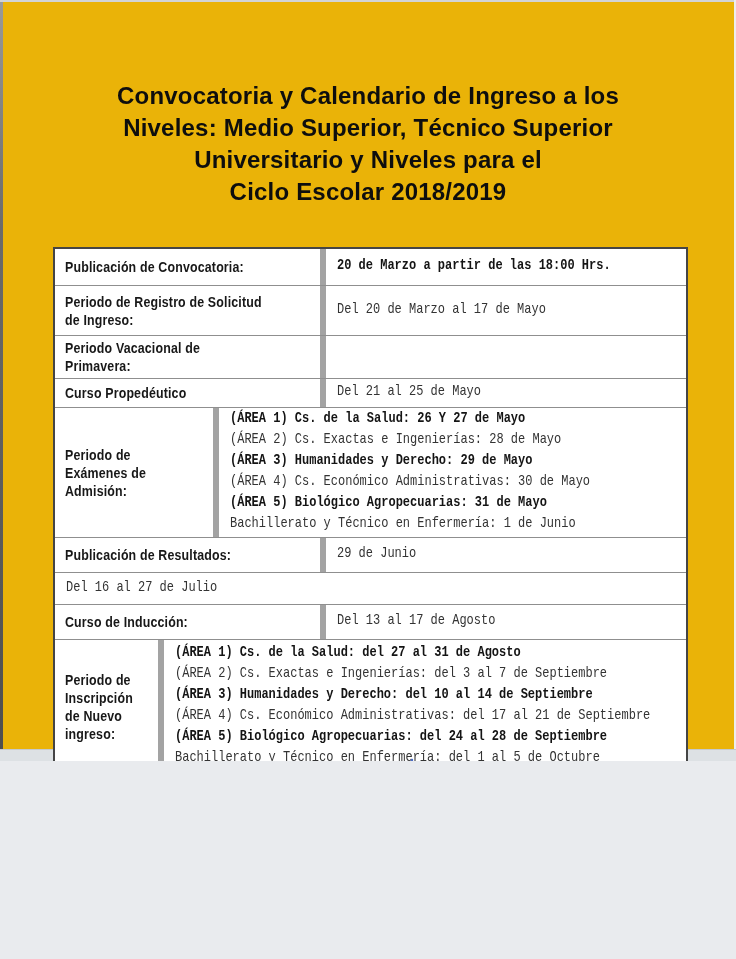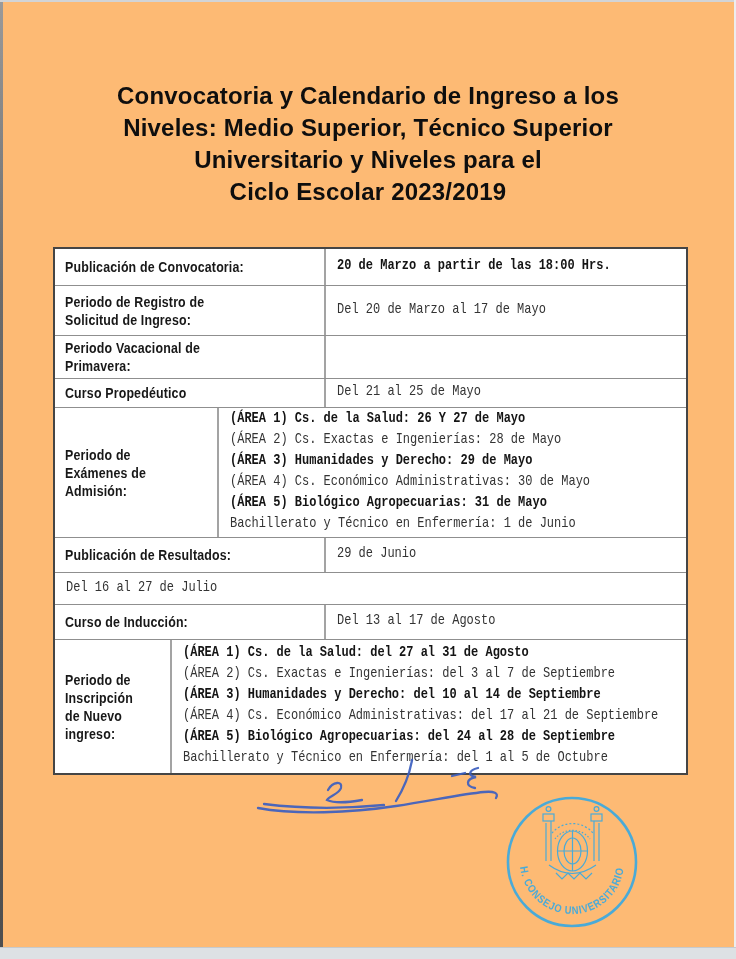--- a/index.html
+++ b/index.html
@@ -1,17 +1,17 @@
 <!DOCTYPE html>
 <html><head>
 <meta charset="utf-8">
 <style>
   html,body{margin:0;padding:0;background:#e9ebee;}
   .page{
-    position:relative;width:736px;height:959px;background:#fdba74;
+    position:relative;width:736px;height:761px;background:#eab308;
     overflow:hidden;font-family:"Liberation Sans",sans-serif;
   }
   
   .edge-left{position:absolute;left:0;top:0;width:3px;height:100%;
     background:linear-gradient(180deg,#9a9a9a 0%,#6b6b6b 30%,#4e4e4e 100%);}
   .edge-top{position:absolute;left:0;top:0;width:100%;height:2px;background:#d2d4d6;}
   .edge-bottom{position:absolute;left:0;bottom:0;width:100%;height:11px;background:#dde1e4;border-top:1px solid #c6cacd;}
   .edge-right{position:absolute;right:0;top:0;width:2px;height:100%;background:#ededee;}
 
   .title{
@@ -22,21 +22,21 @@
 
   .table{
     position:absolute;left:53px;top:247px;width:635px;box-sizing:border-box;
     border:2px solid #454545;background:#fff;
   }
   .trow{display:flex;box-sizing:border-box;}
   .trow + .trow{border-top:1px solid #8f8f8f;}
   .cell{box-sizing:border-box;}
   .cell.label{
     width:271px;display:flex;align-items:center;
-    padding:3px 20px 3px 10px;border-right:2px solid #a3a3a3;
+    padding:3px 8px 3px 10px;border-right:6px solid #a3a3a3;
   }
   .cell.value{
     flex:1;display:flex;flex-direction:column;justify-content:center;
     padding:0 6px 3px 11px;
     font-family:Liberation Mono, monospace;
   }
   .cond{
     display:block;transform:scaleX(0.8);transform-origin:0 50%;width:125%;
     color:#222;
   }
@@ -53,21 +53,21 @@
 <div class="page">
   <div class="edge-left"></div>
   <div class="edge-top"></div>
   <div class="edge-right"></div>
   <div class="edge-bottom"></div>
 
   <div class="title">
     <div>Convocatoria y Calendario de Ingreso a los</div>
     <div>Niveles: Medio Superior, Técnico Superior</div>
     <div>Universitario y Niveles para el</div>
-    <div>Ciclo Escolar 2023/2019</div>
+    <div>Ciclo Escolar 2018/2019</div>
   </div>
 
   <div class="table" id="schedule-table">
       <div class="trow" style="min-height: 36px;">
         <div class="cell label">
           <span class="cond">Publicación de Convocatoria:</span>
         </div>
         <div class="cell value">
           <div class="vline cond bold">20 de Marzo a partir de las 18:00 Hrs.</div>
         </div>

